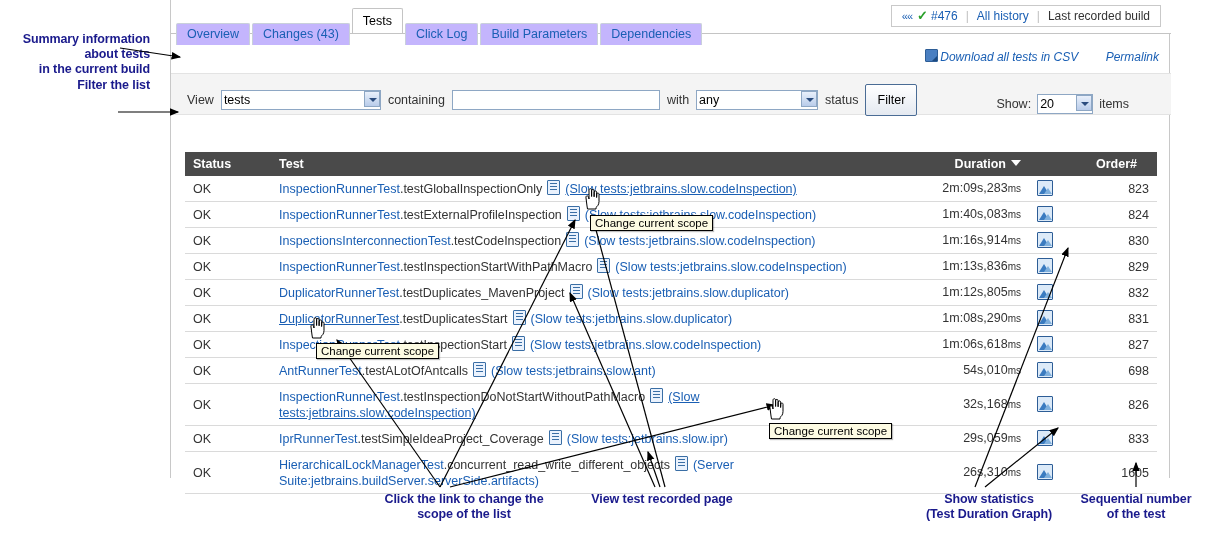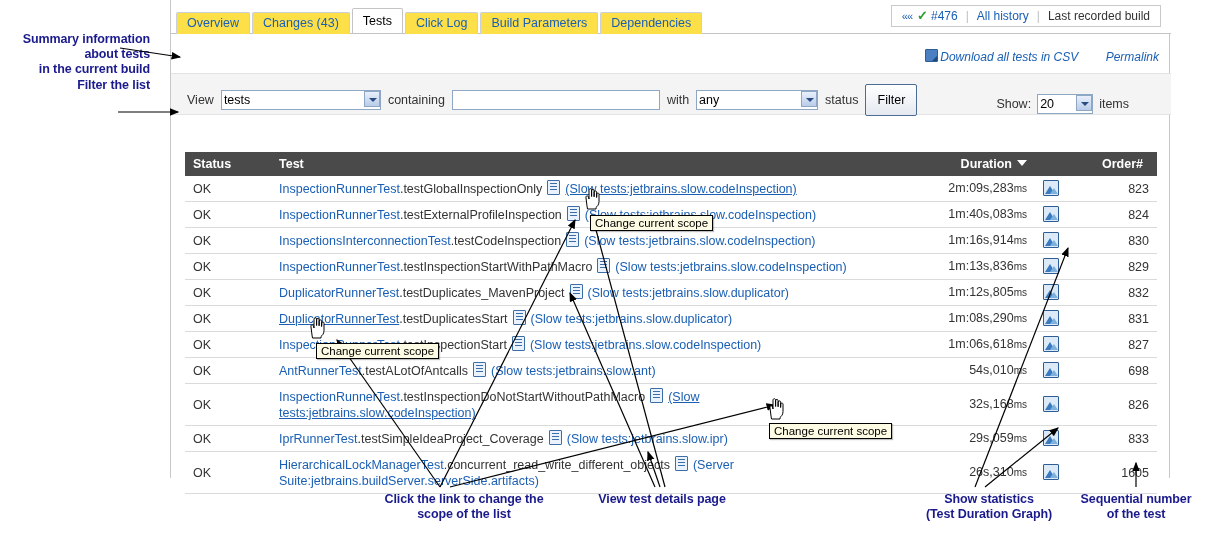--- a/index.html
+++ b/index.html
@@ -40,25 +40,25 @@
     border-bottom:1px solid #c4c4c4;
     background:#fff;
   }
   .tabs{position:absolute;left:5px;top:6px;display:flex;align-items:flex-end;}
   .tab{
     height:21px;line-height:21px;
     padding:0 10px;
     margin-right:2px;
     font-size:12.5px;
     color:#1a5fb4;
-    background:#fde047;
+    background:#c4b5fd;
     border:1px solid #c9d0da;
     border-bottom:none;
     border-radius:2px 2px 0 0;
-    position:relative;top:3px;
+    position:relative;top:14px;
     white-space:nowrap;
     cursor:pointer;
   }
   .tab.active{
     background:#fff;
     color:#000;
     border-color:#c4c4c4;
     height:24px;line-height:24px;
     top:2px;
     font-weight:normal;
@@ -286,21 +286,21 @@
     </div>
   </div>
 
   <table class="tests">
     <thead>
       <tr>
         <th style="width:70px">Status</th>
         <th>Test</th>
         <th class="r" style="width:120px"><span>Duration</span><span class="sortcaret"></span></th>
         <th style="width:24px"></th>
-        <th class="r" style="width:60px;padding-right:14px">Order#</th>
+        <th class="r" style="width:60px;padding-right:20px">Order#</th>
       </tr>
     </thead>
     <tbody id="tbody">
         <tr>
           <td class="status">OK</td>
           <td class="test"><a class="cls">InspectionRunnerTest</a><span class="meth">.testGlobalInspectionOnly</span><span class="det-ico"></span><a class="scope underline-link">(Slow tests:jetbrains.slow.codeInspection)</a></td>
           <td class="dur"><span>2m:09s,283</span><span class="ms">ms</span></td>
           <td class="graph"><span class="graph-ico"></span></td>
           <td class="order">823</td>
         </tr>
@@ -391,21 +391,21 @@
 <svg class="cursor" style="left:766px;top:396px;" width="20" height="24" viewBox="0 0 20 24">
   <path d="M5 20 L4 12 C3.5 9.5 6 9 6.5 11.2 L7 13 L7 4.2 C7 2.2 9.6 2.2 9.6 4.2 L9.6 10.5 L9.6 4.8 C9.6 2.9 12.1 2.9 12.1 4.8 L12.1 10.8 L12.2 6.2 C12.2 4.4 14.6 4.4 14.6 6.2 L14.6 11.5 L14.8 8.2 C14.8 6.6 17 6.6 17 8.3 L17 15.5 C17 19 15 20.5 14 21.5 L14 23 L5.5 23 Z" fill="#fff" stroke="#000" stroke-width="1"></path>
 </svg>
 
 <div class="anno right" style="left:0px;top:32px;width:150px;text-align:right;">Summary information
 about tests
 in the current build</div>
 <div class="anno right" style="left:0px;top:78px;width:150px;">Filter the list</div>
 <div class="anno center" style="left:356px;top:492px;width:216px;">Click the link to change the
 scope of the list</div>
-<div class="anno center" style="left:588px;top:492px;width:148px;">View test details page</div>
+<div class="anno center" style="left:588px;top:492px;width:148px;">View test recorded page</div>
 <div class="anno center" style="left:914px;top:492px;width:150px;">Show statistics
 (Test Duration Graph)</div>
 <div class="anno center" style="left:1066px;top:492px;width:140px;">Sequential number
 of the test</div>
 
 <svg class="arrows">
   <defs>
     <marker id="ah" markerWidth="9" markerHeight="9" refX="7" refY="3.2" orient="auto">
       <path d="M0,0 L8,3.2 L0,6.4 z" fill="#000"></path>
     </marker>

